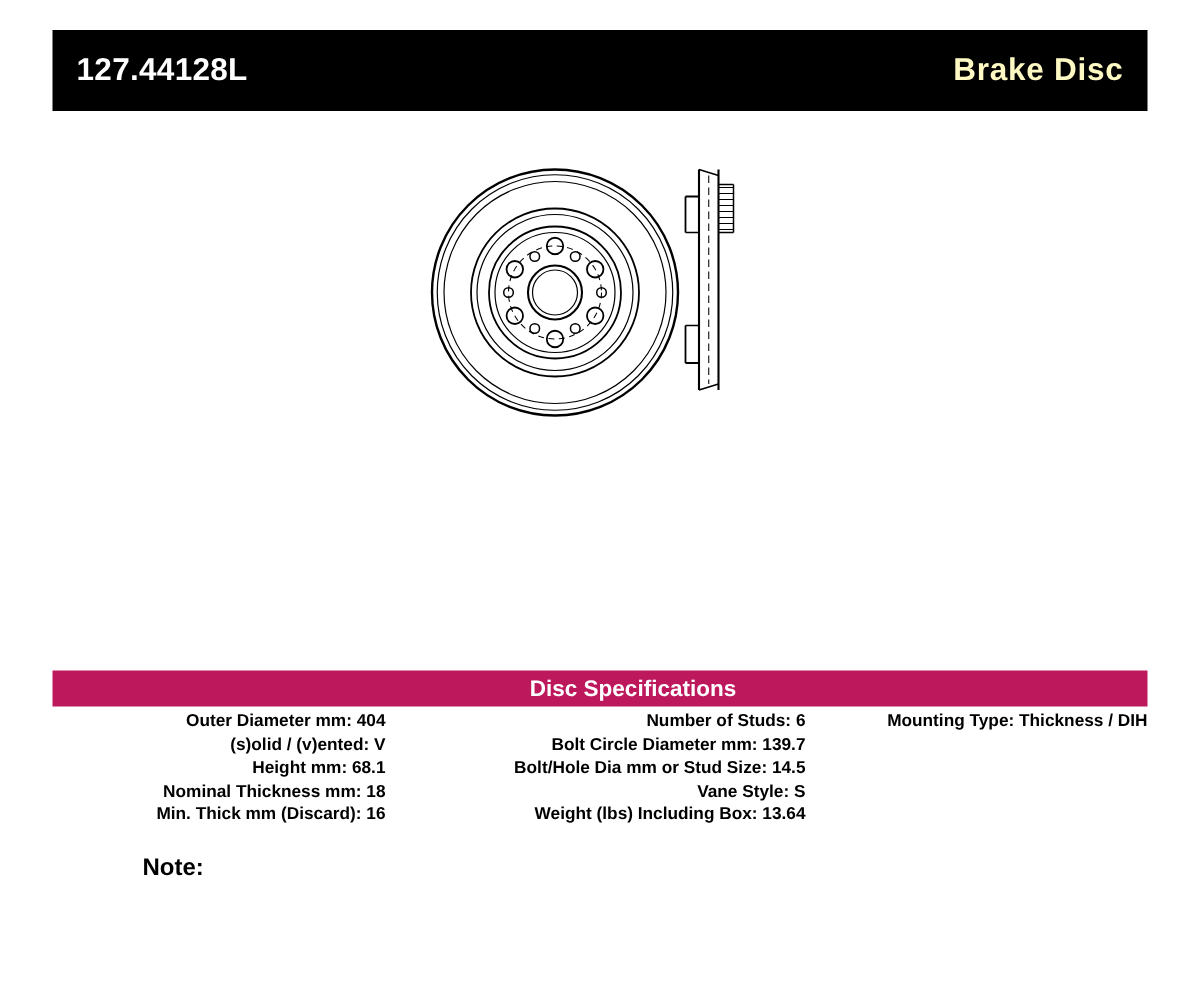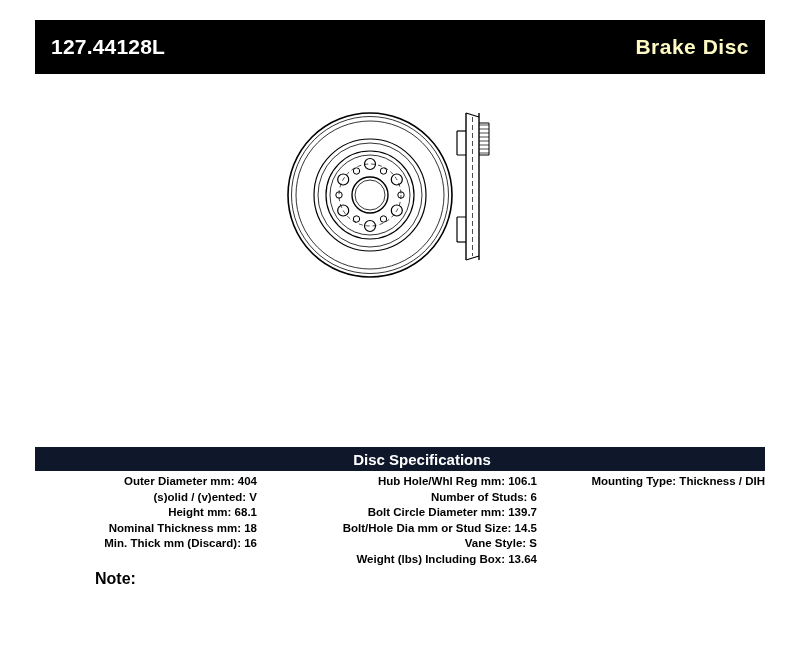--- a/index.html
+++ b/index.html
@@ -61,21 +61,21 @@
     height: 200px;
   }
 
   
   .spec-header {
     position: absolute;
     left: 35px;
     top: 447px;
     width: 730px;
     height: 24px;
-    background: #0f172a;
+    background: #be185d;
     color: #ffffff;
     font-size: 15px;
     font-weight: bold;
     display: flex;
     align-items: center;
     justify-content: center;
     box-sizing: border-box;
     padding-left: 44px;
   }
 
@@ -194,21 +194,20 @@
 
   <div class="spec-columns">
     <div class="spec-col left">
       <div class="spec-line">Outer Diameter mm: 404</div>
       <div class="spec-line">(s)olid / (v)ented: V</div>
       <div class="spec-line">Height mm: 68.1</div>
       <div class="spec-line">Nominal Thickness mm: 18</div>
       <div class="spec-line">Min. Thick mm (Discard): 16</div>
     </div>
     <div class="spec-col middle">
-      <div class="spec-line">Hub Hole/Whl Reg mm: 106.1</div>
       <div class="spec-line">Number of Studs: 6</div>
       <div class="spec-line">Bolt Circle Diameter mm: 139.7</div>
       <div class="spec-line">Bolt/Hole Dia mm or Stud Size: 14.5</div>
       <div class="spec-line">Vane Style: S</div>
       <div class="spec-line">Weight (lbs) Including Box: 13.64</div>
     </div>
     <div class="spec-col right">
       <div class="spec-line">Mounting Type: Thickness / DIH</div>
     </div>
   </div>

